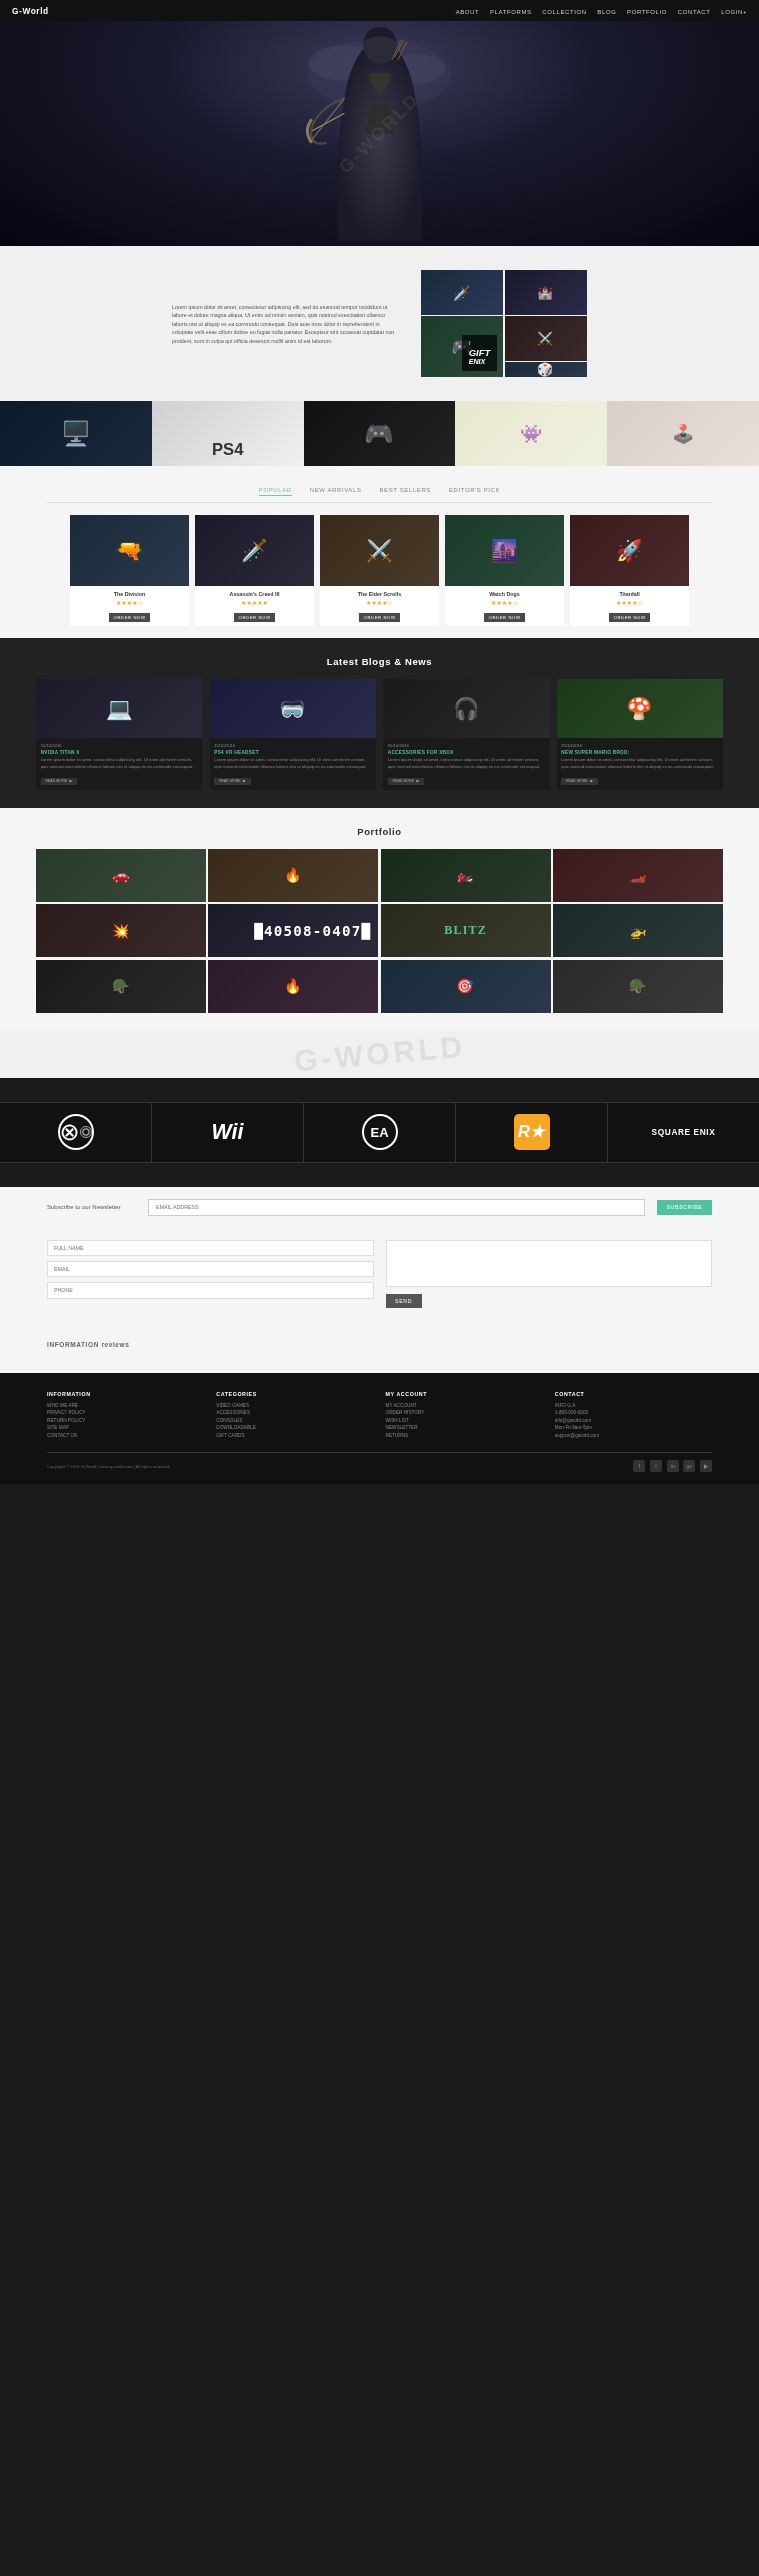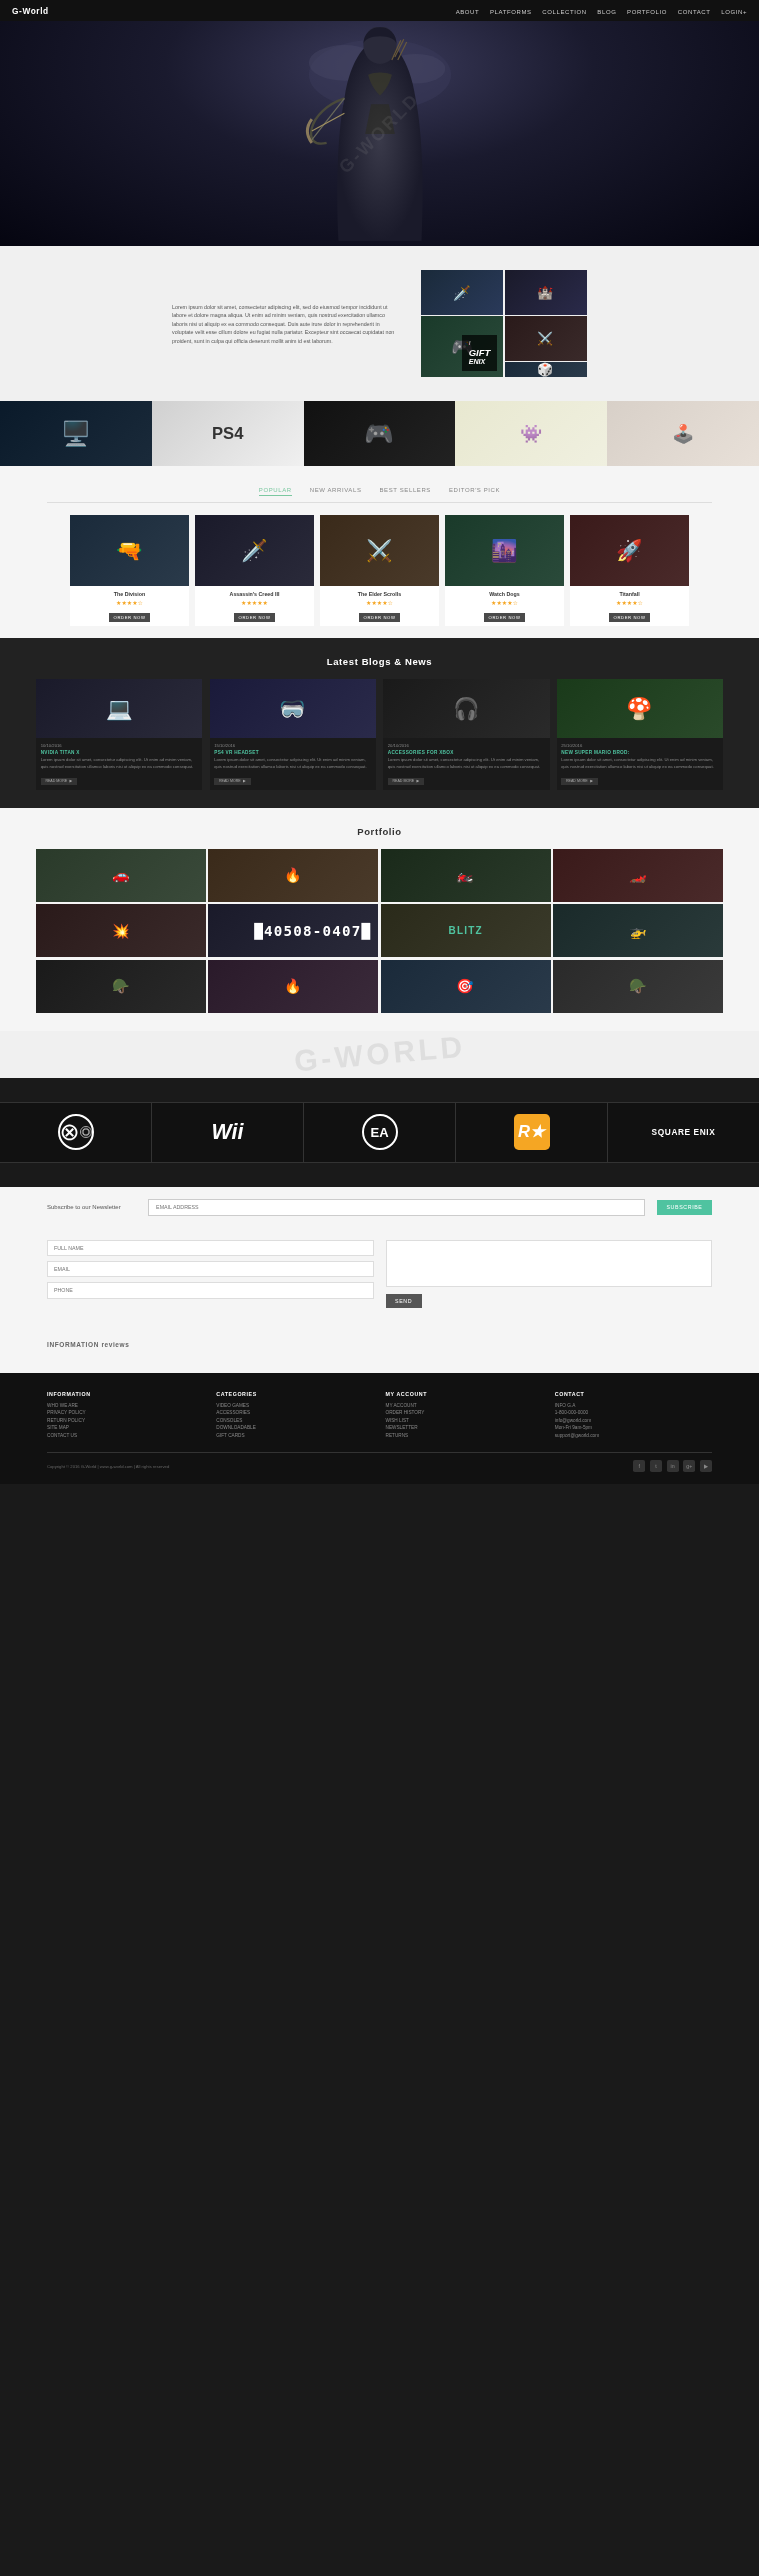--- a/index.html
+++ b/index.html
@@ -542,21 +542,21 @@
       </div>
     </div>
   </div>
 </section>
 
 <div class="platforms-strip">
   <div class="platform-item" style="background:linear-gradient(135deg,#0a1a2a,#1a2a3a);">
     <div style="width:100%;height:100%;display:flex;align-items:center;justify-content:center;font-size:24px;opacity:0.7;">🖥️</div>
   </div>
   <div class="platform-item" style="background:linear-gradient(135deg,#d0d0d0,#f0f0f0);">
-    <div style="width:100%;height:100%;display:flex;align-items:center;justify-content:center;font-size:16.6px;font-weight:bold;color:#333;">PS4</div>
+    <div style="width:100%;height:100%;display:flex;align-items:center;justify-content:center;font-size:16.6px;font-weight:bold;color:#333;margin-top:16px;">PS4</div>
   </div>
   <div class="platform-item" style="background:linear-gradient(135deg,#111,#222);">
     <div style="width:100%;height:100%;display:flex;align-items:center;justify-content:center;font-size:24px;opacity:0.8;">🎮</div>
   </div>
   <div class="platform-item" style="background:linear-gradient(135deg,#e8e8d0,#f0f0e0);">
     <div style="width:100%;height:100%;display:flex;align-items:center;justify-content:center;font-size:18px;opacity:0.8;">👾</div>
   </div>
   <div class="platform-item" style="background:linear-gradient(135deg,#d8d0c8,#e8e0d8);">
     <div style="width:100%;height:100%;display:flex;align-items:center;justify-content:center;font-size:18px;opacity:0.8;">🕹️</div>
   </div>
@@ -709,21 +709,21 @@
     <div class="portfolio-item" style="background:linear-gradient(135deg,#3a1a1a,#4a2a2a);">
       <div style="width:100%;height:100%;display:flex;align-items:center;justify-content:center;font-size:14.2px;">🏎️</div>
     </div>
     <div class="portfolio-item" style="background:linear-gradient(135deg,#2a1a1a,#3a2a2a);">
       <div style="width:100%;height:100%;display:flex;align-items:center;justify-content:center;font-size:14.2px;">💥</div>
     </div>
     <div class="portfolio-item" style="background:linear-gradient(135deg,#1a1a2a,#2a2a3a);">
       <div style="width:100%;height:100%;display:flex;align-items:center;justify-content:center;font-size:14.2px;color:#fff;font-weight:bold;letter-spacing:1.2px;font-family:monospace;padding-left:39px;">█40508-0407█</div>
     </div>
     <div class="portfolio-item" style="background:linear-gradient(135deg,#2a2a1a,#3a3a2a);">
-      <div style="width:100%;height:100%;display:flex;align-items:center;justify-content:center;font-size:10px;color:#4fc3a0;font-weight:bold;letter-spacing:1.2px;">BLITZ</div>
+      <div style="width:100%;height:100%;display:flex;align-items:center;justify-content:center;font-size:12px;color:#4fc3a0;font-weight:bold;letter-spacing:1.2px;font-family:Liberation Serif, serif;">BLITZ</div>
     </div>
     <div class="portfolio-item" style="background:linear-gradient(135deg,#1a2a2a,#2a3a3a);">
       <div style="width:100%;height:100%;display:flex;align-items:center;justify-content:center;font-size:14.2px;">🚁</div>
     </div>
     <div class="portfolio-item" style="background:linear-gradient(135deg,#1a1a1a,#2a2a2a);">
       <div style="width:100%;height:100%;display:flex;align-items:center;justify-content:center;font-size:14.2px;">🪖</div>
     </div>
     <div class="portfolio-item" style="background:linear-gradient(135deg,#2a1a2a,#3a2a3a);">
       <div style="width:100%;height:100%;display:flex;align-items:center;justify-content:center;font-size:14.2px;">🔥</div>
     </div>

